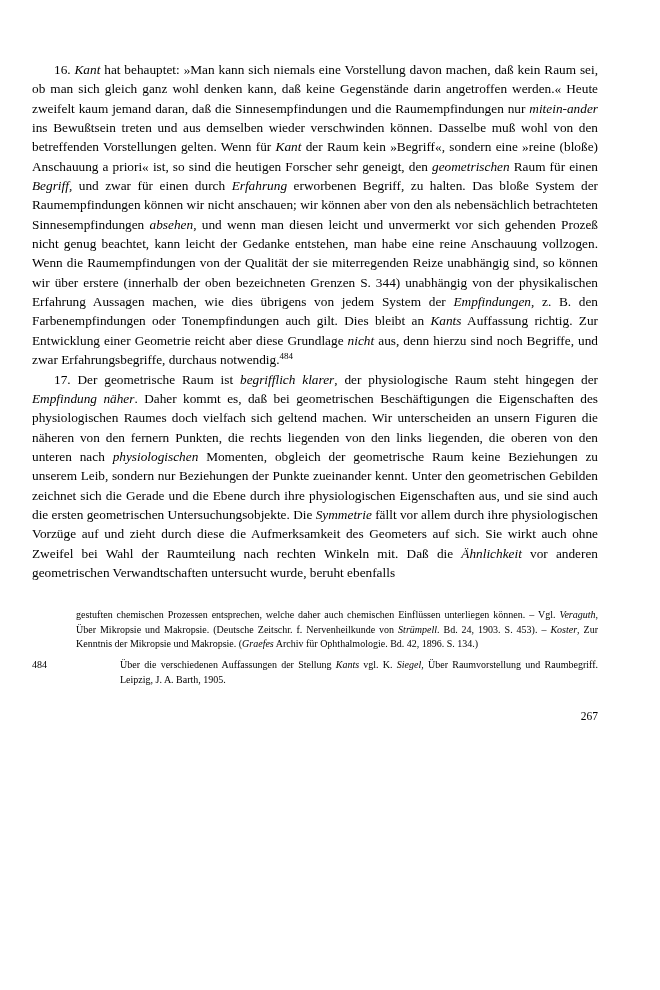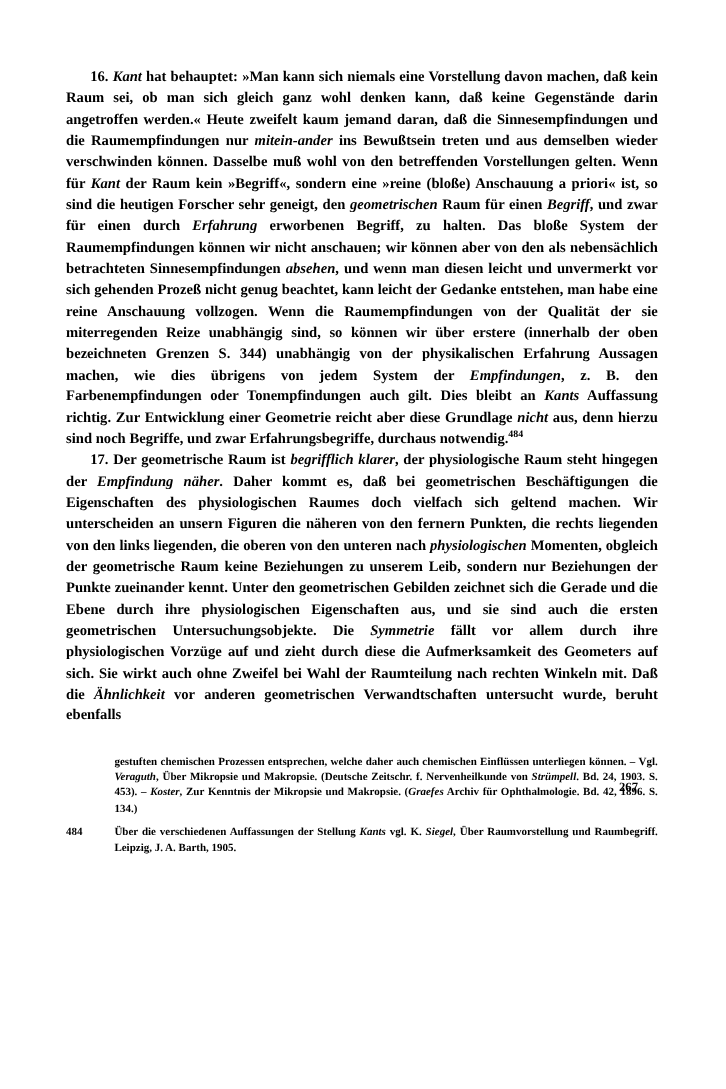--- a/index.html
+++ b/index.html
@@ -12,22 +12,21 @@
     height: 990px;
     font-family: "Liberation Serif", serif;
     color: #000000;
     -webkit-font-smoothing: antialiased;
   }
   .page {
     position: relative;
     width: 660px;
     height: 770px;
     box-sizing: border-box;
-    padding: 60px 62px 40px 60px;
-    font-weight: bold;
+    padding: 60px 62px 40px 32px;
   }
   .body-text {
     font-size: 13.3px;
     line-height: 1.455;
     text-align: justify;
     text-justify: inter-word;
     hyphens: manual;
   }
   .para {
     margin: 0;
@@ -58,24 +57,25 @@
     margin-top: 7px;
   }
   .fn-num {
     width: 44px;
     flex: 0 0 44px;
     box-sizing: border-box;
   }
   .fn-body {
     flex: 1 1 auto;
     text-align: justify;
+    margin-left: 44px;
   }
   .page-number {
     position: absolute;
-    right: 80px;
+    right: 62px;
     bottom: 48px;
     font-size: 11.5px;
   }
 </style>
 </head>
 <body>
 
 <div class="page">
 
   <div class="body-text">

